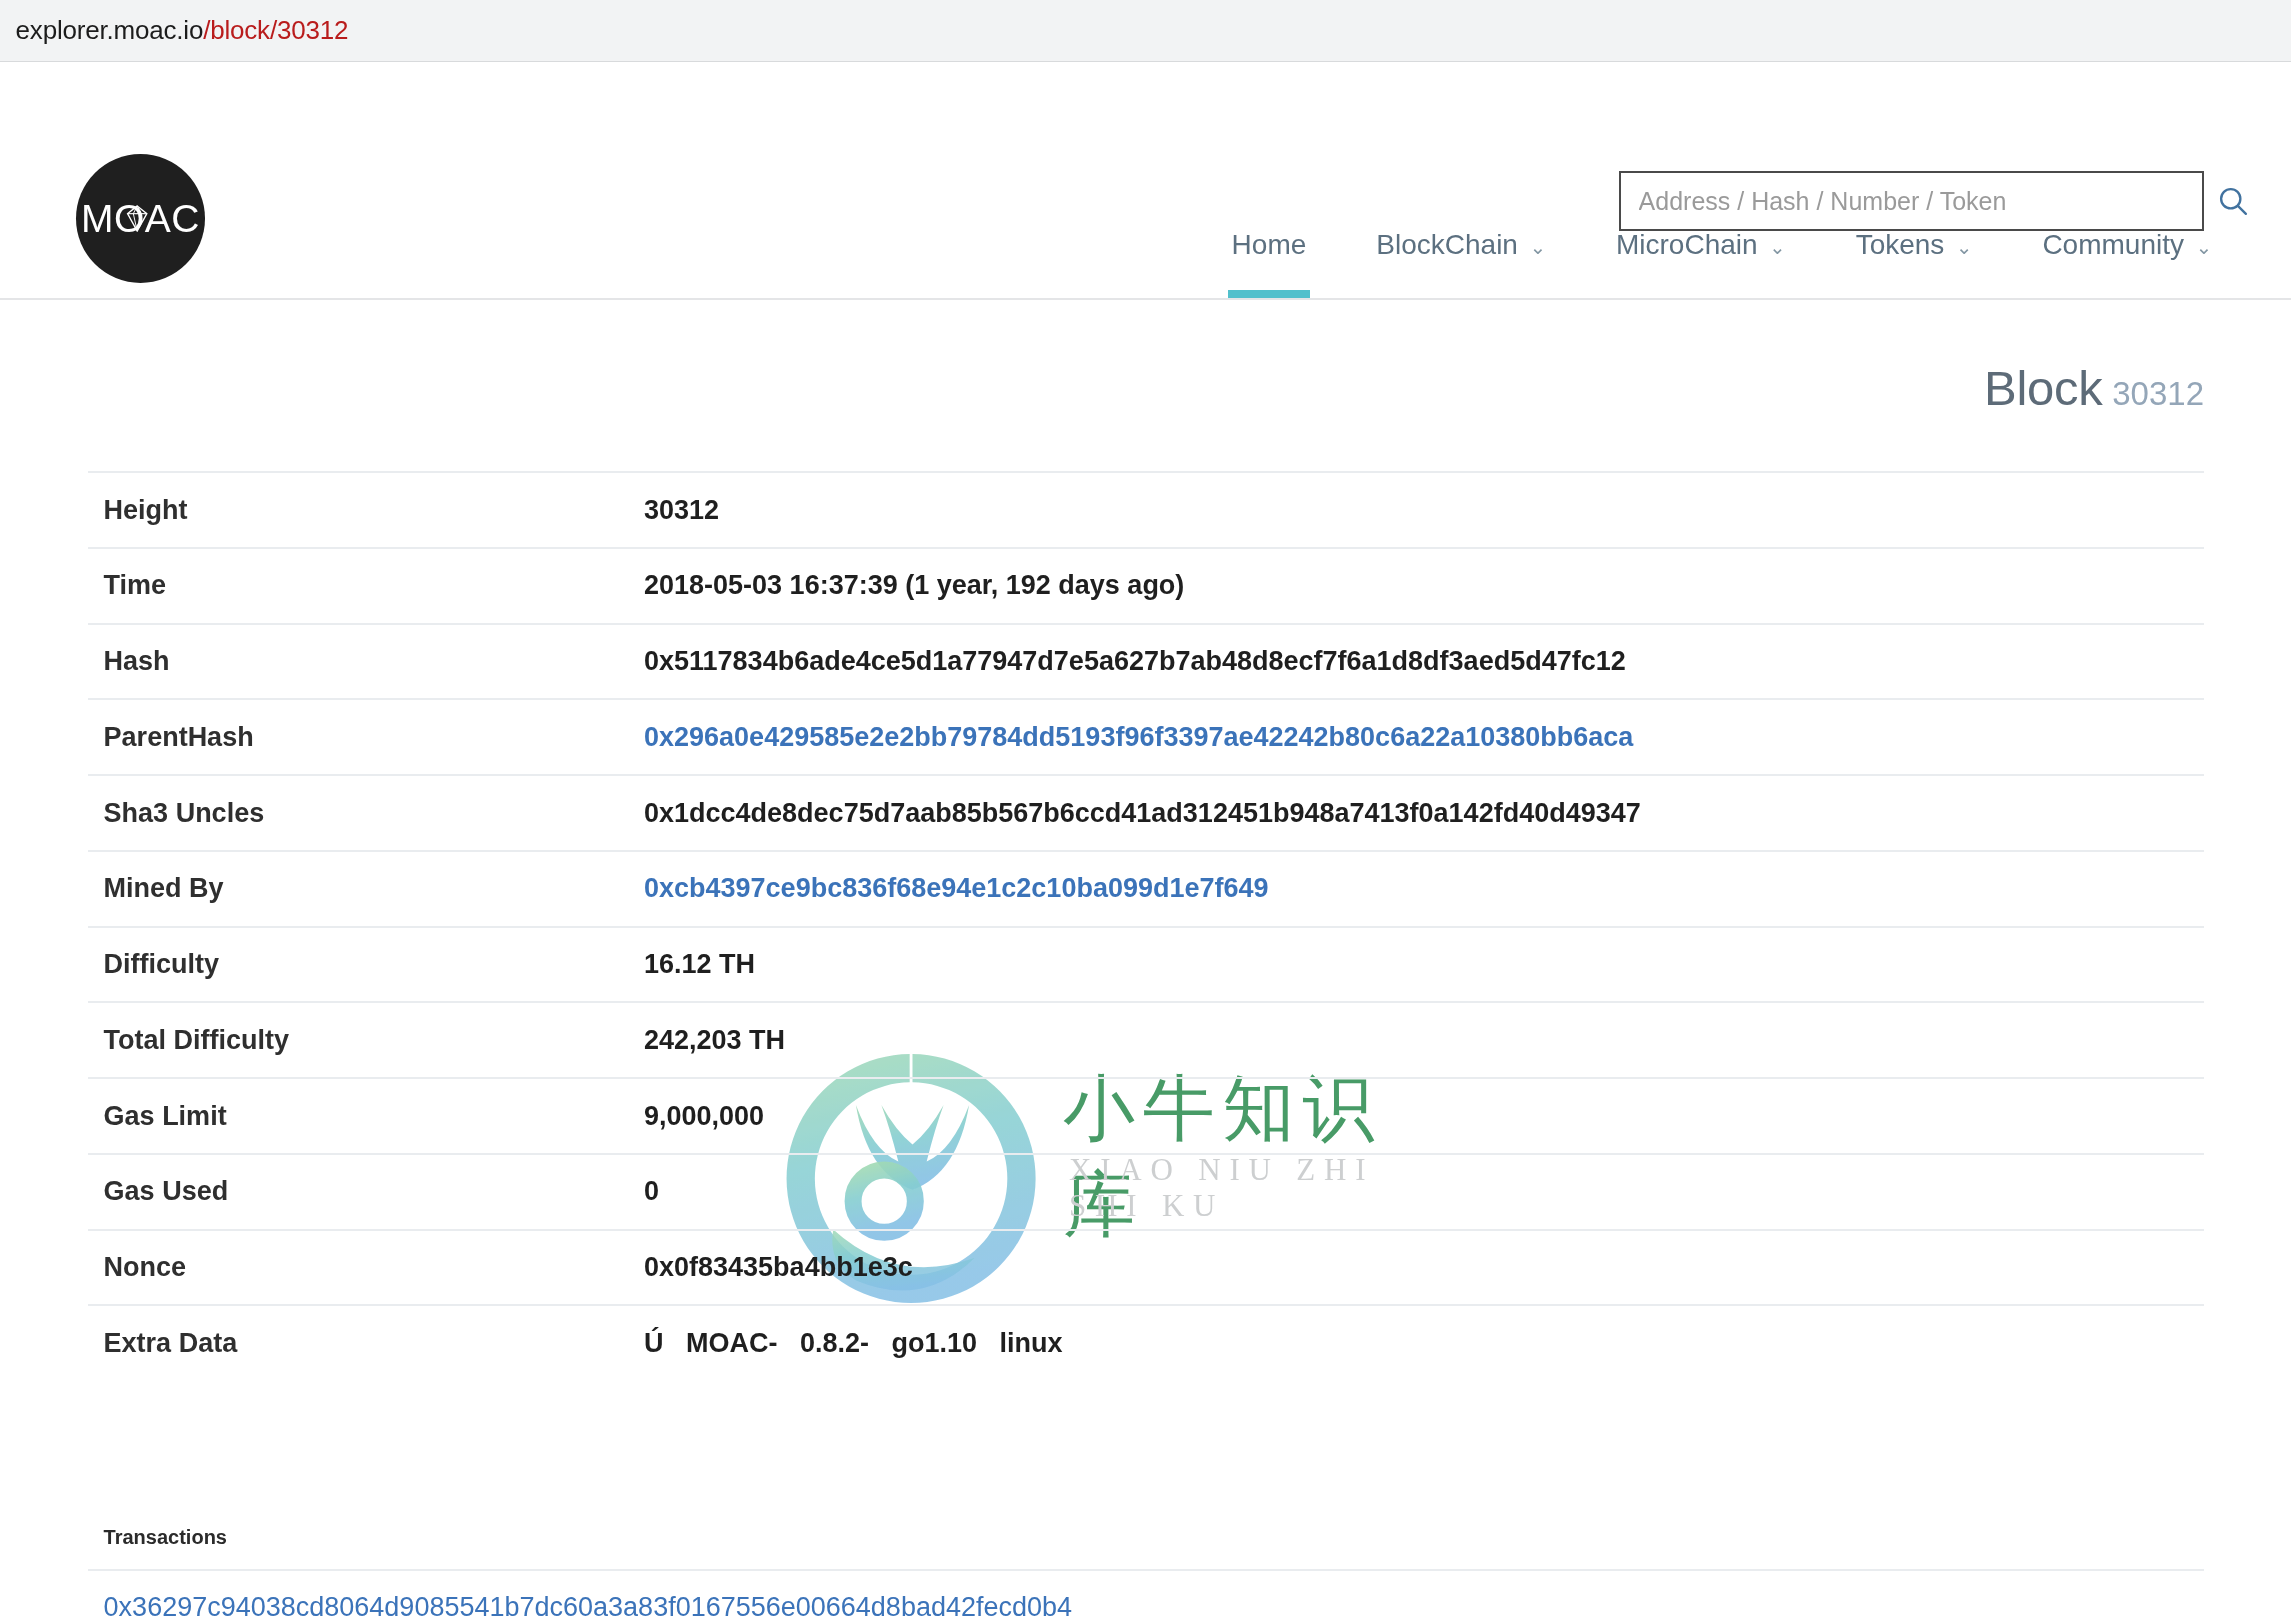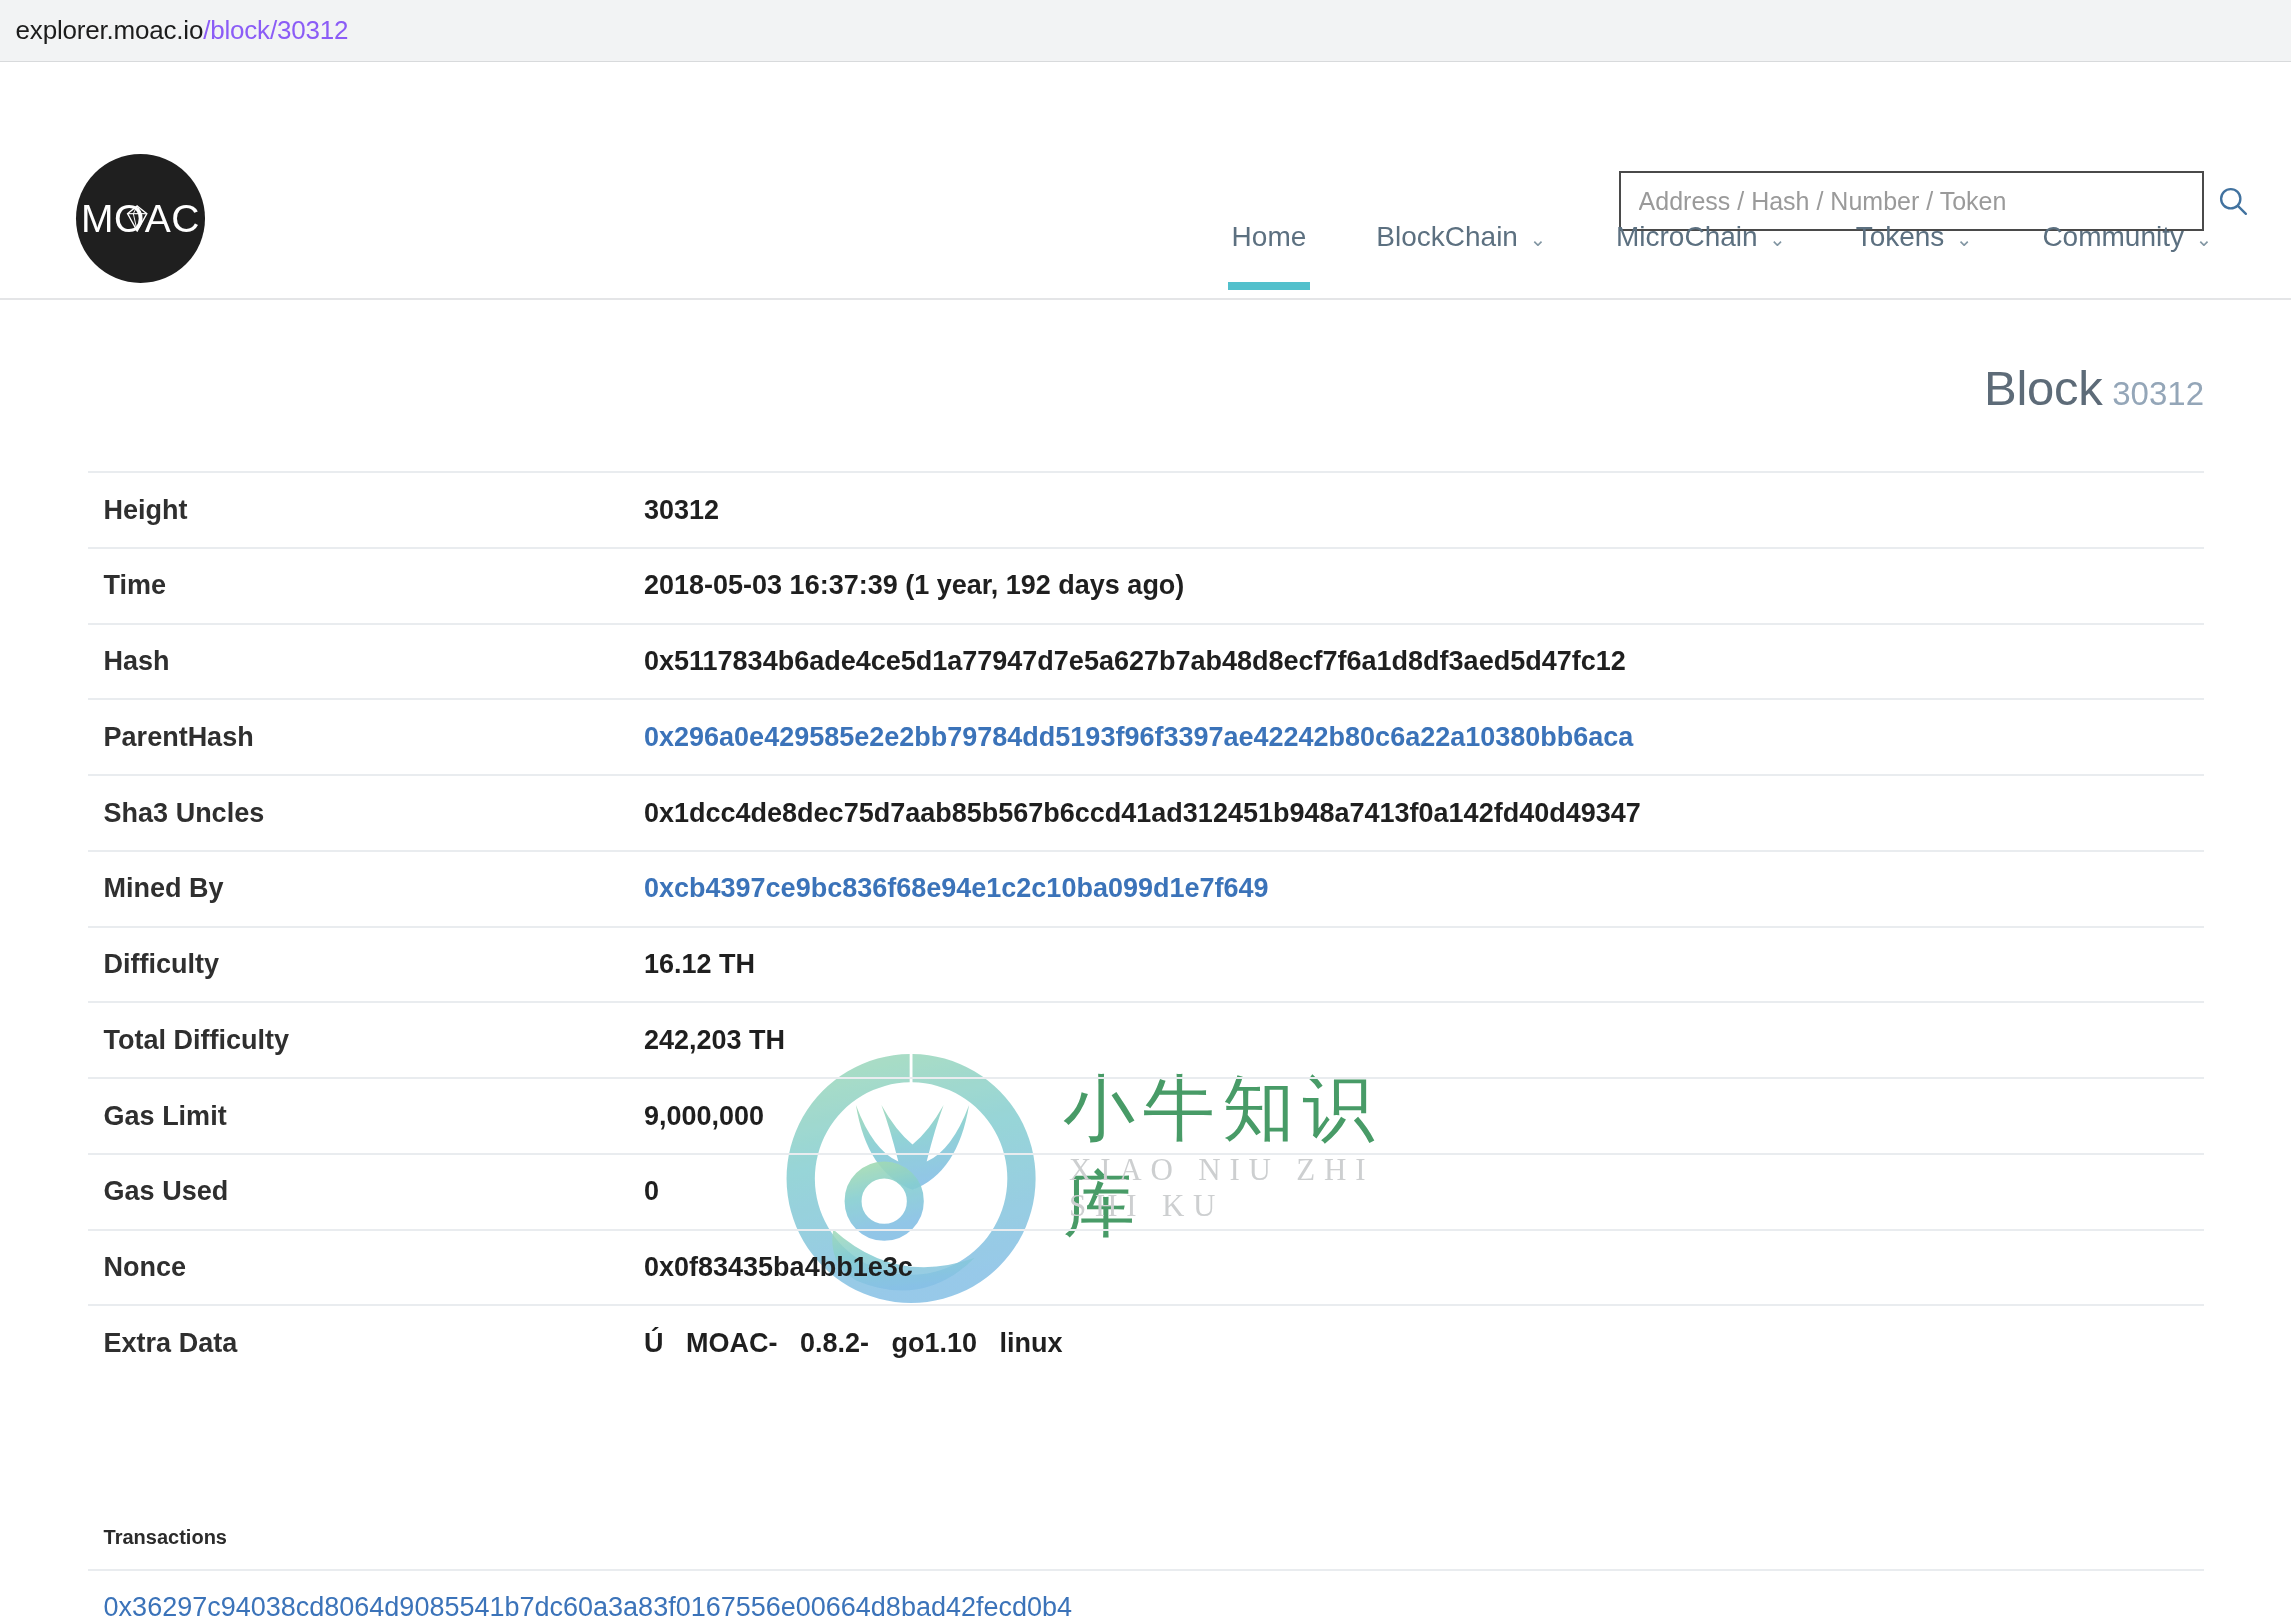--- a/index.html
+++ b/index.html
@@ -21,21 +21,21 @@
     display: flex;
     align-items: center;
     padding-left: 15.6px;
   }
   .urlbar .url-text {
     font-size: 26px;
     letter-spacing: -0.2px;
     color: #1c1c1c;
     white-space: nowrap;
   }
-  .urlbar .url-path { color: #8b5cf6; margin-top: 14px; }
+  .urlbar .url-path { color: #b91c1c; margin-top: 14px; }
 
   
   .site-header {
     position: relative;
     height: 238px;
     width: 100%;
     border-bottom: 2px solid #e4e5e7;
     background: #fff;
   }
 
@@ -95,21 +95,21 @@
     background: transparent;
     display: flex;
     align-items: center;
     justify-content: center;
     cursor: pointer;
   }
 
   .nav {
     position: absolute;
     right: 45px;
-    bottom: 12px;
+    bottom: 4px;
     display: flex;
     align-items: flex-end;
     height: 98px;
   }
   .nav-item {
     position: relative;
     display: flex;
     align-items: center;
     gap: 11.7px;
     padding: 0 35px 33px 35px;

